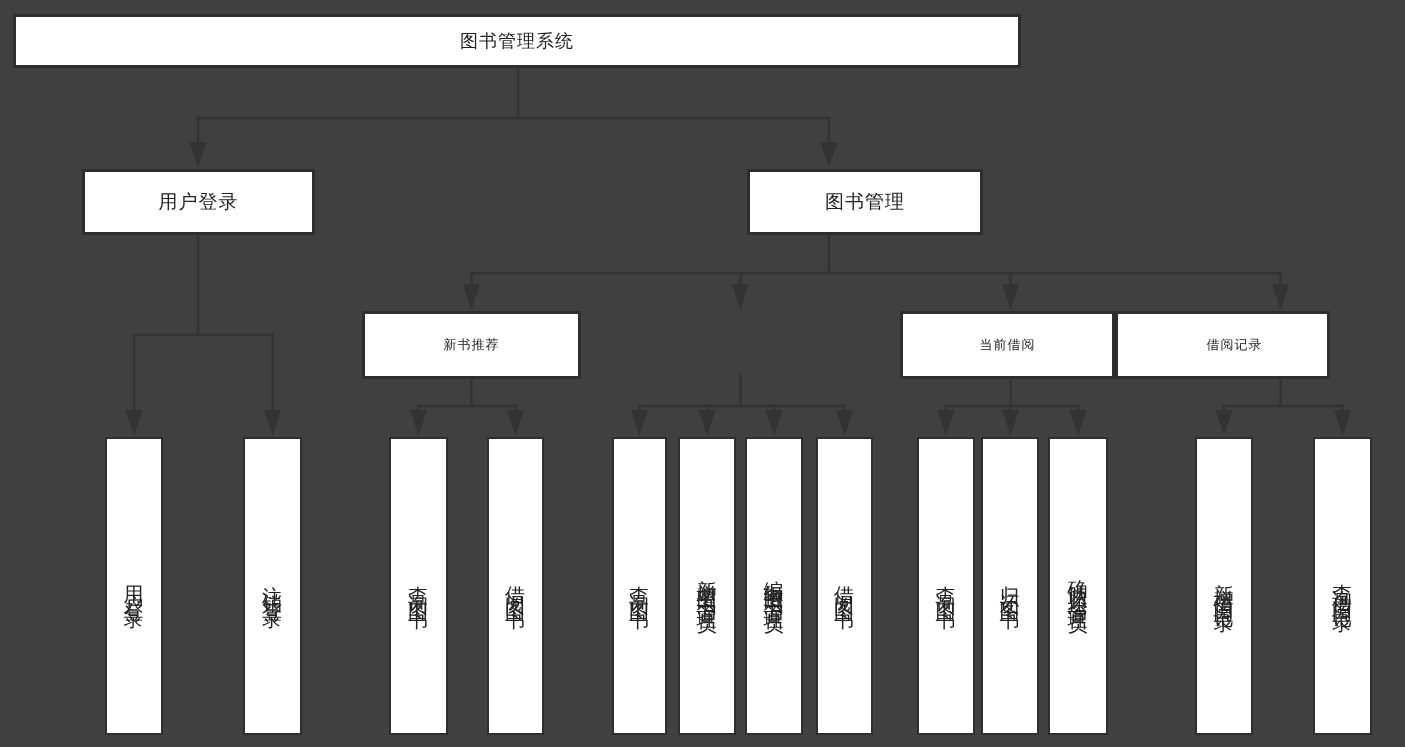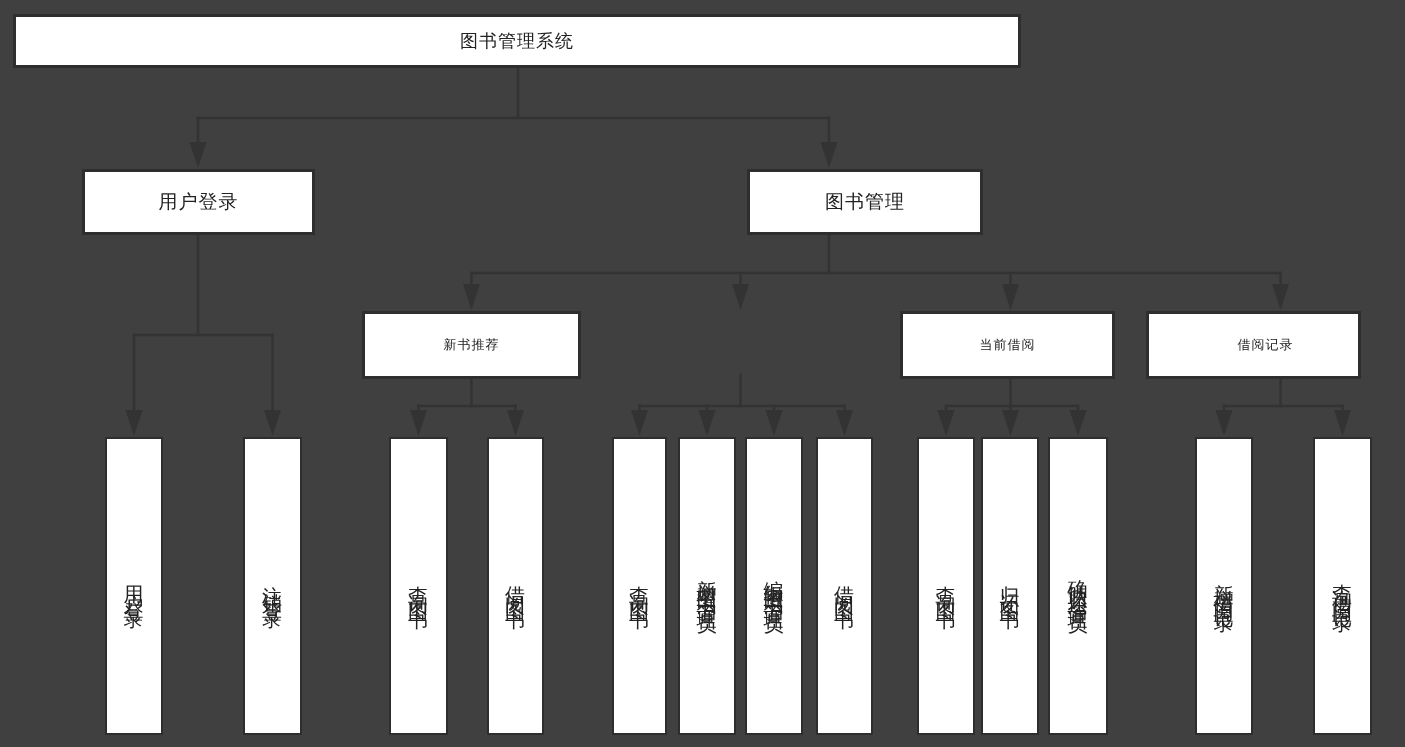--- a/index.html
+++ b/index.html
@@ -38,21 +38,21 @@
   }
   .l1-user  { left: 82px;  width: 233px; }
   .l1-book  { left: 711px; width: 236px; margin-left: 36px; }
   .l2-box {
     top: 311px; height: 68px;
     font-size: 13px; letter-spacing: 1px; font-family: Liberation Serif, serif;
   }
   .l2-0 { left: 362px;  width: 219px; }
   .l2-1 { left: 633px;  width: 215px; }
   .l2-2 { left: 868px;  width: 215px; margin-left: 32px; }
-  .l2-3 { left: 1146px; width: 215px; padding-left: 24px; }
+  .l2-3 { left: 1115px; width: 215px; padding-left: 24px; }
   .v-box {
     top: 437px; height: 298px;
     border-width: 2.5px;
     writing-mode: vertical-rl;
     text-orientation: mixed;
     font-size: 20px;
     line-height: 1;
     letter-spacing: 8px;
     padding: 2px 0;
   }

